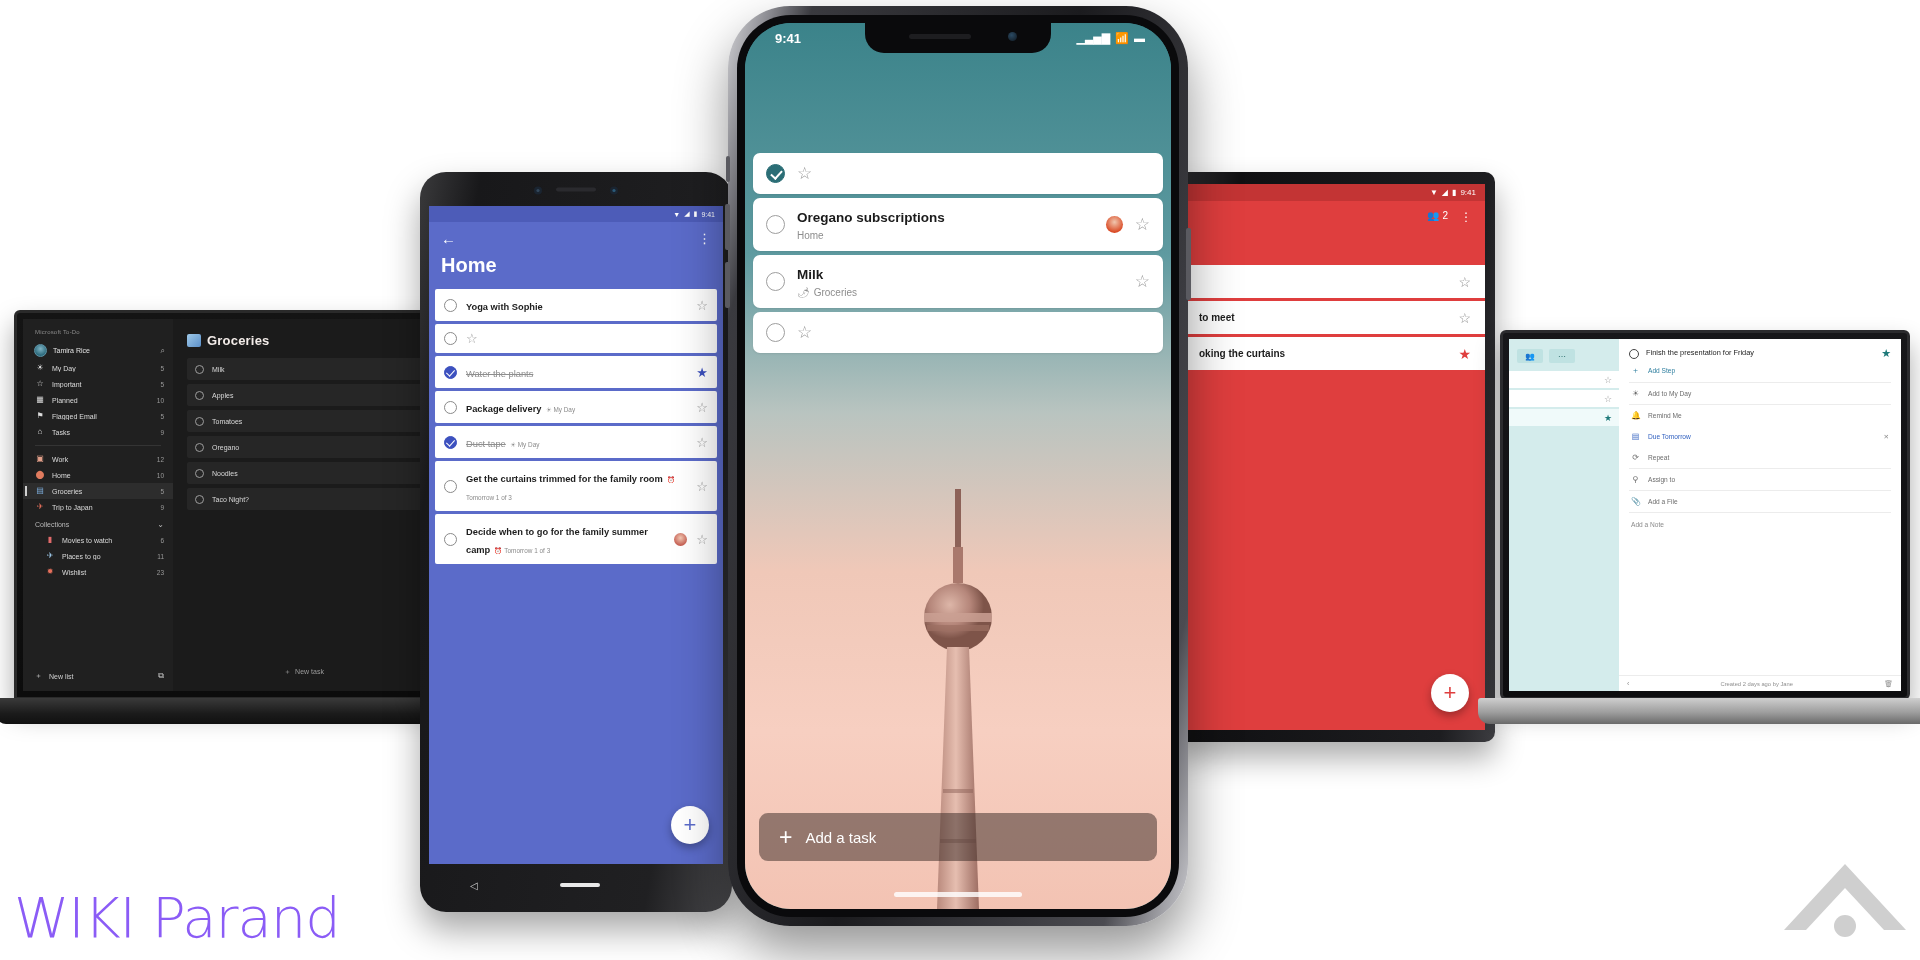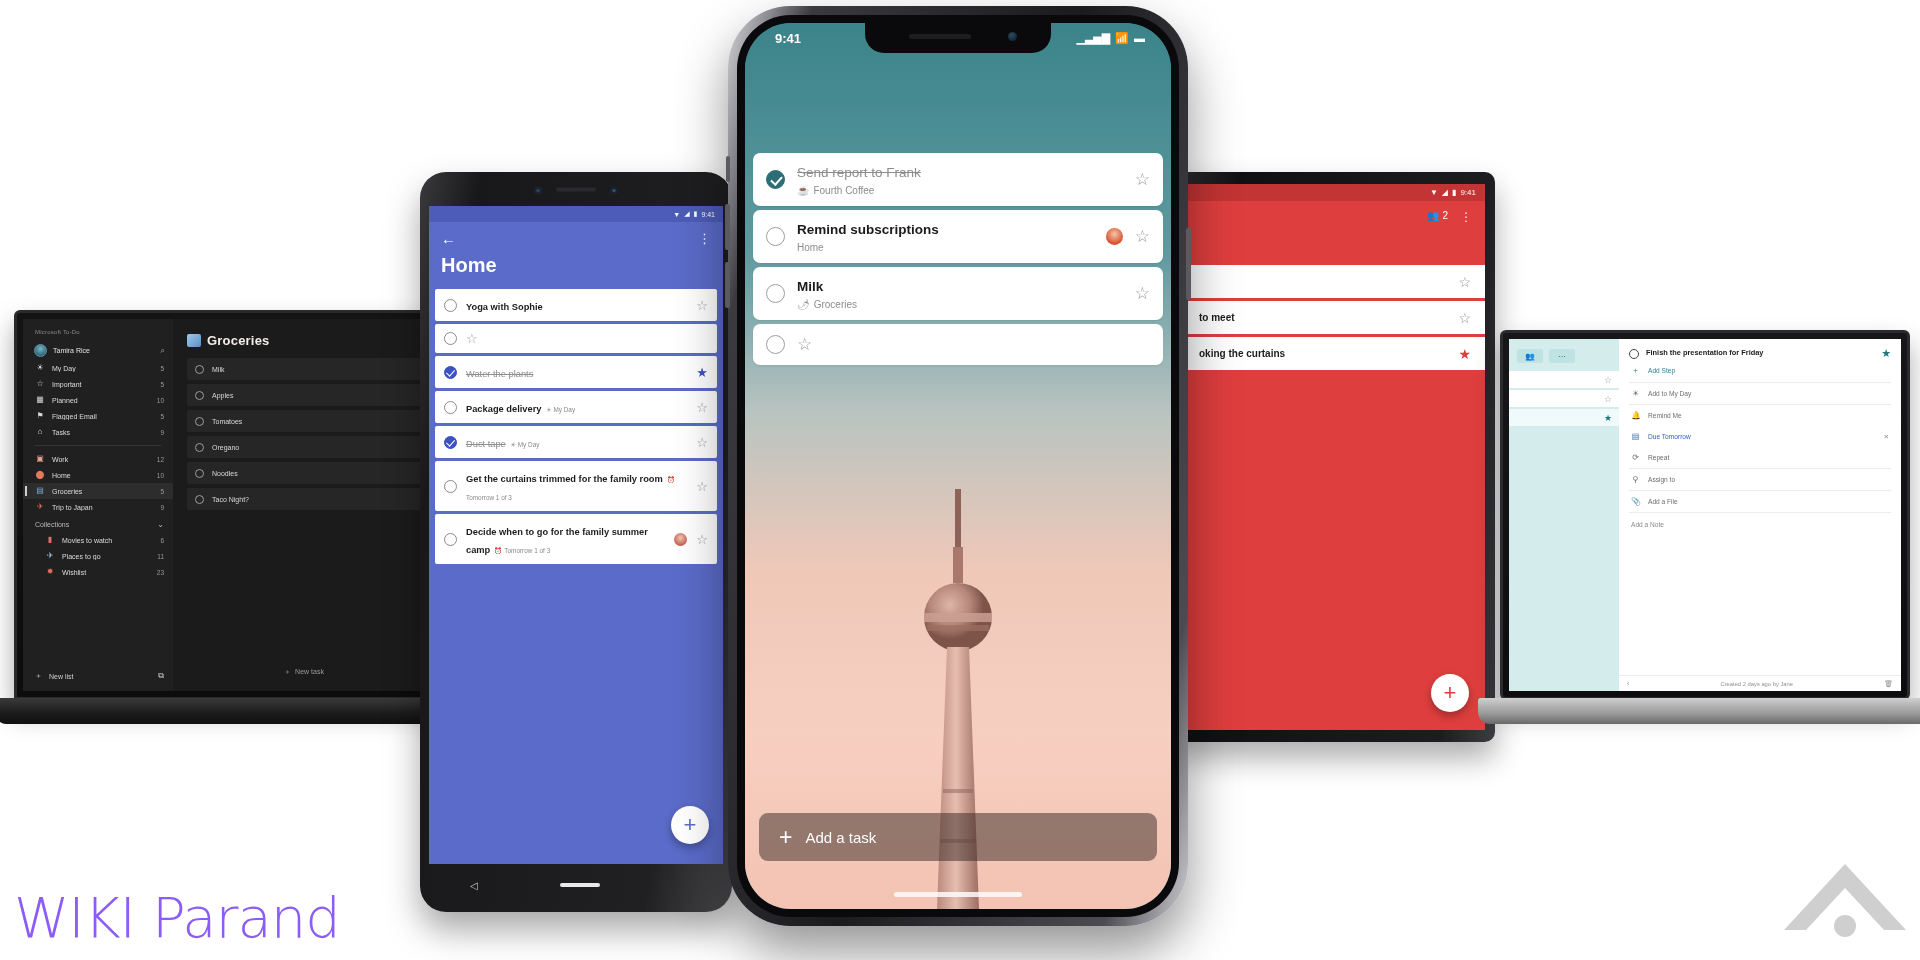--- a/index.html
+++ b/index.html
@@ -144,21 +144,21 @@
   .rl-chip{ width:26px;height:14px;border-radius:2px;background:#bfe2e2;
       display:flex;align-items:center;justify-content:center;font-size:8px;color:#2a6b6b;}
   .rl-task{ background:#fff; height:17px; display:flex; align-items:center; justify-content:flex-end;
       padding:0 7px; margin-bottom:2px; }
   .rl-task .star{ font-size:9px; color:#9a9a9a;}
   .rl-task.sel{ background:#f0fafa;}
   .rl-task.sel .star{ color:#1f7a7a;}
   .rl-detail{ flex:1; background:#fff; position:relative; padding:9px 10px 0 10px;}
   .rl-dt-head{ display:flex; align-items:flex-start; gap:7px; }
   .rl-dt-head .circ{ width:10px;height:10px;border-radius:50%;border:1.3px solid #444; flex:none; margin-top:1px;}
-  .rl-dt-title{ flex:1; font-size:7.4px; font-weight:bold; color:#1b1b1b; line-height:1.32;}
+  .rl-dt-title{ flex:1; font-size:7.4px; font-weight:normal; color:#1b1b1b; line-height:1.32;}
   .rl-dt-star{ font-size:11px; color:#1f7a7a; line-height:1;}
   .rl-dt-row{ display:flex; align-items:center; gap:8px; font-size:6.6px; color:#6d6d6d;
       padding:6px 2px 6px 2px;}
   .rl-dt-row .ico{ width:9px; text-align:center; font-size:8px; color:#6d6d6d;}
   .rl-dt-row .lbl{flex:1;}
   .rl-dt-row.accent .lbl,.rl-dt-row.accent .ico{ color:#2f5fbf;}
   .rl-dt-row.addstep .lbl,.rl-dt-row.addstep .ico{ color:#2f7f9f;}
   .rl-dt-row .x{ font-size:6.5px; color:#8a8a8a;}
   .rl-sep{ height:1px; background:#ececec; }
   .rl-note{ font-size:6.6px; color:#8a8a8a; padding:8px 2px;}
@@ -628,34 +628,27 @@
         </span>
       </div>
 
       <div class="ios-title">My Day</div>
       <div class="ios-sub">Wednesday, 23. October</div>
 
       <div class="ios-list">
 
         <div class="ios-item done">
           <span class="circ"></span>
-          <span class="txtwrap">
-            <span class="title">Send report to Frank</span>
-            <span class="meta">
-              <span class="mi">☕</span>
-              <span>Fourth Coffee</span>
-            </span>
-          </span>
           <span class="star">☆</span>
         </div>
 
         <div class="ios-item">
           <span class="circ"></span>
           <span class="txtwrap">
-            <span class="title">Remind subscriptions</span>
+            <span class="title">Oregano subscriptions</span>
             <span class="meta">
               <span>Home</span>
             </span>
           </span>
           <span class="av"></span>
           <span class="star">☆</span>
         </div>
 
         <div class="ios-item">
           <span class="circ"></span>

